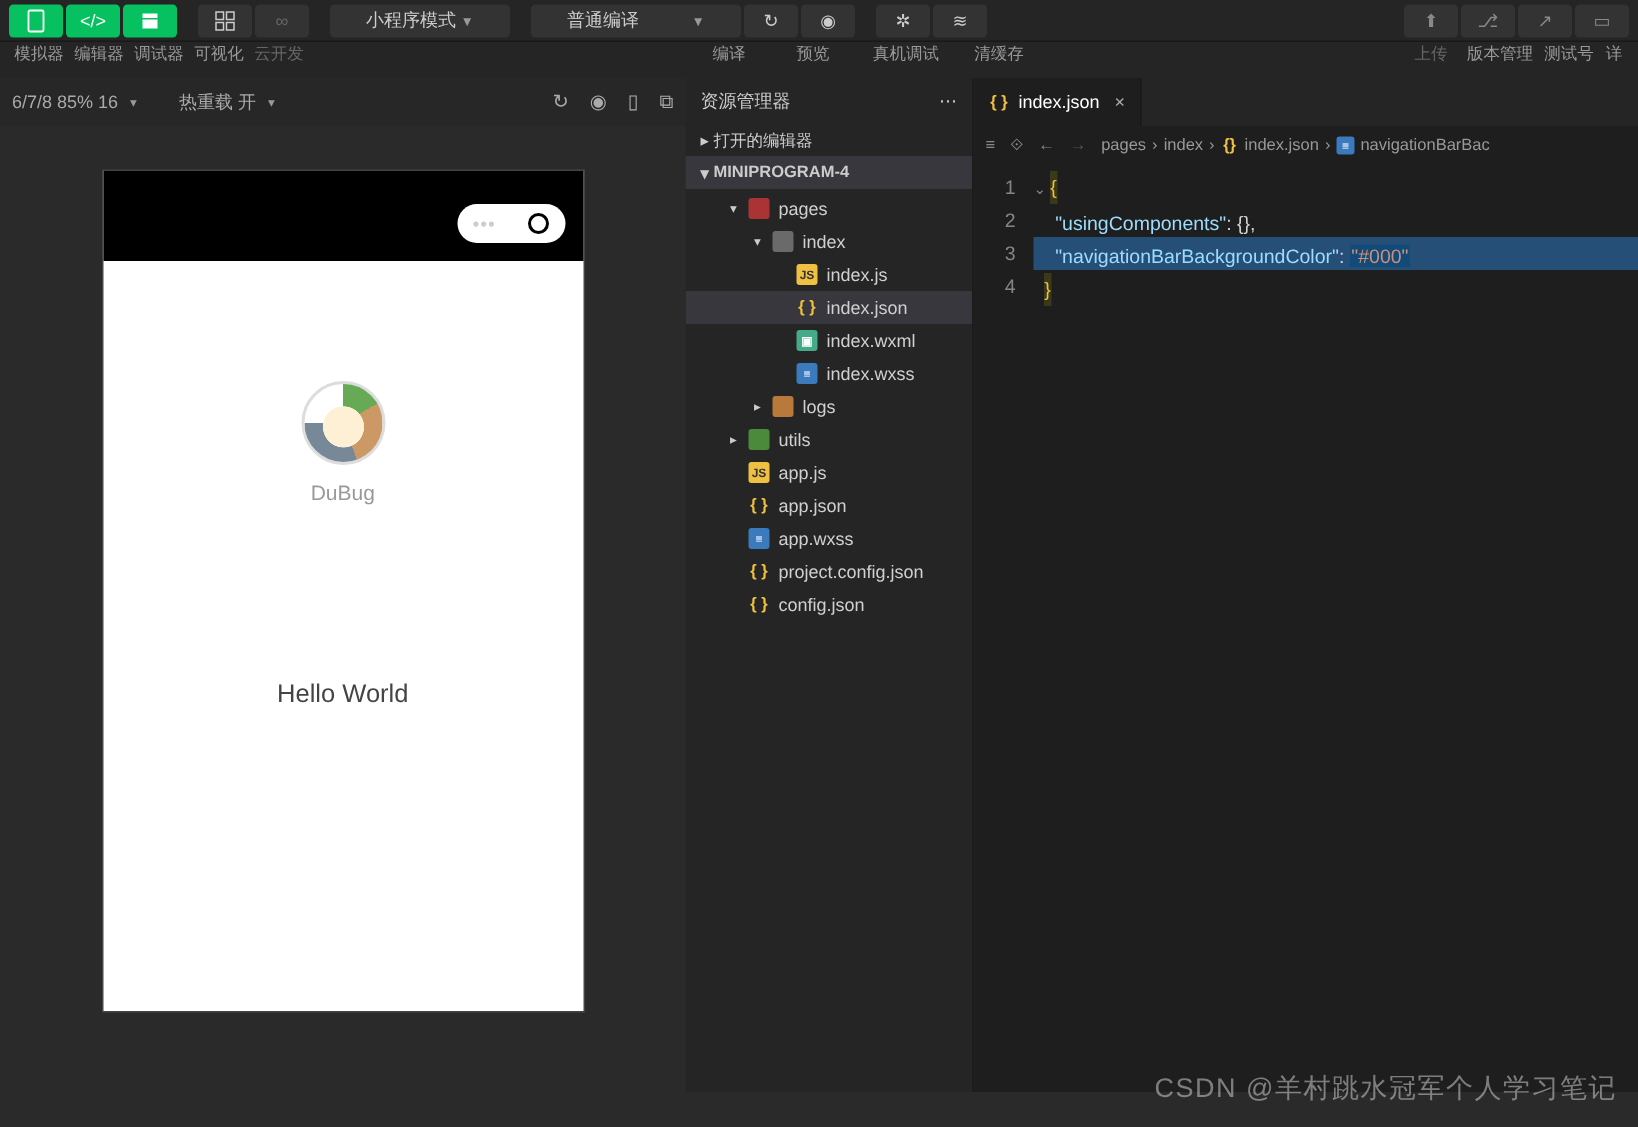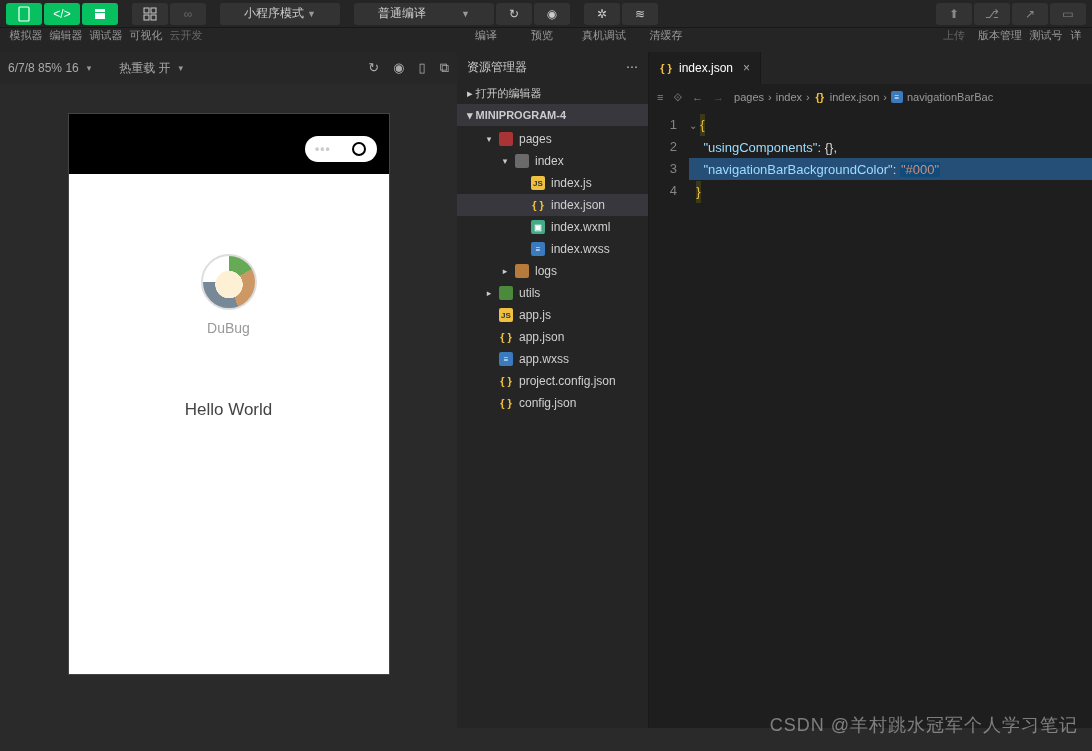--- a/index.html
+++ b/index.html
@@ -23,21 +23,21 @@
 .simicon { cursor:pointer; font-size:13px; }
 .simarea { flex:1; display:flex; align-items:flex-start; justify-content:center; padding:30px 0; }
 .phone { width:320px; height:560px; background:#fff; box-shadow:0 0 0 1px #444; position:relative; }
 .phone-top { height:60px; background:#000; position:relative; }
 .capsule { position:absolute; right:12px; top:22px; width:72px; height:26px; background:#fff; border-radius:13px; display:flex; align-items:center; justify-content:space-around; }
 .capsule .dots { letter-spacing:1px; font-weight:bold; }
 .capsule .ring { width:14px; height:14px; border:2px solid #000; border-radius:50%; }
 .phone-body { padding-top:80px; text-align:center; color:#888; }
 .avatar { width:56px; height:56px; border-radius:50%; margin:0 auto 10px; background:radial-gradient(circle at 50% 55%, #fdf0d5 0 35%, transparent 36%), conic-gradient(#6a5 0 60deg,#c96 60deg 160deg,#789 160deg 270deg,#fff 270deg 360deg); border:2px solid #ddd; }
 .username { color:#999; font-size:14px; }
-.hello { margin-top:64px; color:#444; font-size:17px; }
+.hello { margin-top:117px; color:#444; font-size:17px; }
 .explorer { width:192px; background:#252526; border-right:1px solid #1a1a1a; display:flex; flex-direction:column; }
 .exphead { height:30px; display:flex; align-items:center; padding:0 10px; color:#ccc; justify-content:space-between; }
 .treehead { height:22px; display:flex; align-items:center; padding:0 10px; color:#ccc; font-size:11px; }
 .treehead.proj { background:#37373d; font-weight:bold; }
 .tree { flex:1; overflow:auto; padding-top:2px; }
 .node { height:22px; display:flex; align-items:center; padding-left:16px; color:#d0d0d0; cursor:pointer; gap:6px; font-size:12px; }
 .node.sel { background:#37373d; }
 .node .tw { width:8px; color:#ccc; font-size:9px; text-align:center; }
 .fi { width:14px; height:14px; display:inline-flex; align-items:center; justify-content:center; border-radius:2px; font-size:8px; font-weight:bold; }
 .fi.folder { background:#b87a3a; }

